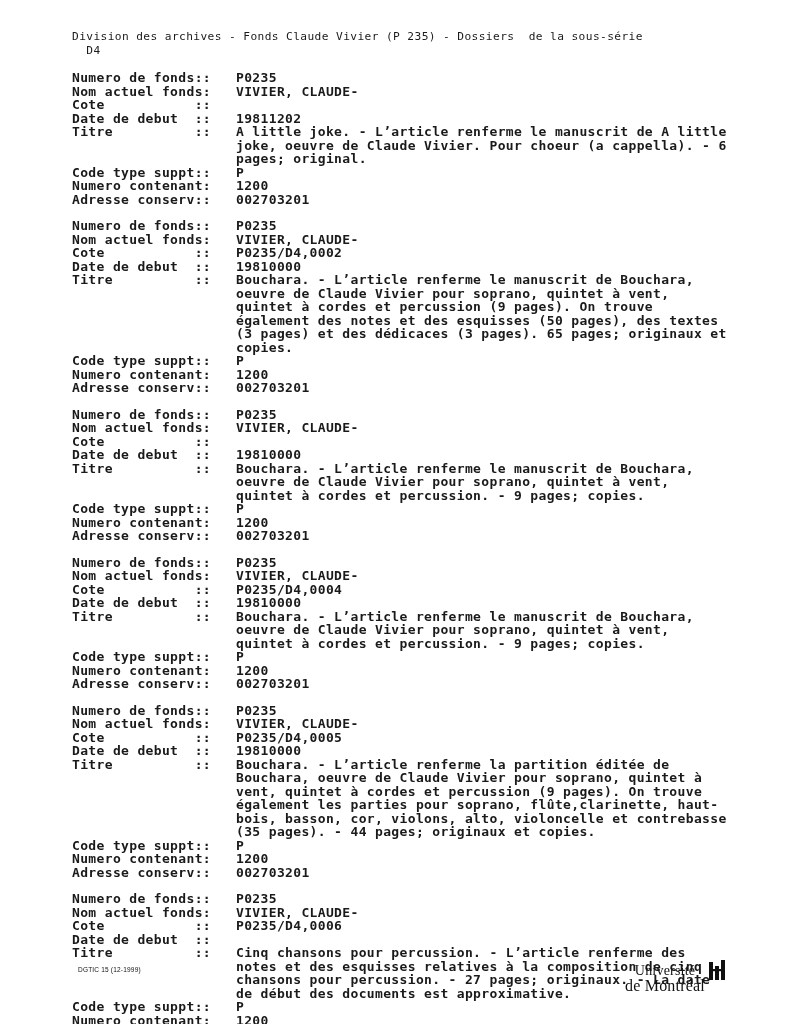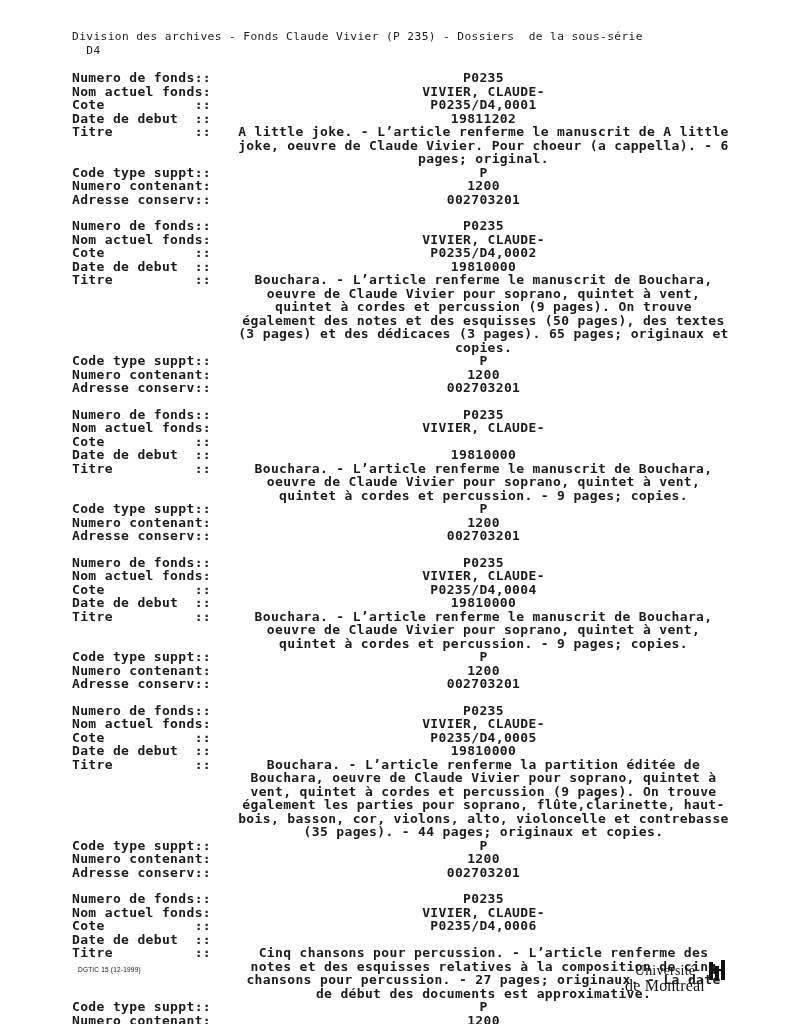--- a/index.html
+++ b/index.html
@@ -43,21 +43,20 @@
   }
   .lbl-col {
     width: 164px;
     flex: 0 0 164px;
     white-space: pre;
   }
   .val-col {
     flex: 1 1 auto;
     white-space: pre-wrap;
     max-width: 500px;
-    text-align: center;
   }
   .footer {
     position: absolute;
     left: 0; top: 0;
     width: 791px;
     height: 1024px;
     pointer-events: none;
   }
   .form-code {
     position: absolute;
@@ -109,21 +108,20 @@
       <div class="field-row">
         <span class="lbl-col">Numero de fonds::</span>
         <span class="val-col">P0235</span>
       </div>
       <div class="field-row">
         <span class="lbl-col">Nom actuel fonds:</span>
         <span class="val-col">VIVIER, CLAUDE-</span>
       </div>
       <div class="field-row">
         <span class="lbl-col">Cote           ::</span>
-        <span class="val-col">P0235/D4,0001</span>
       </div>
       <div class="field-row">
         <span class="lbl-col">Date de debut  ::</span>
         <span class="val-col">19811202</span>
       </div>
       <div class="field-row">
         <span class="lbl-col">Titre          ::</span>
         <span class="val-col">A little joke. - L’article renferme le manuscrit de A little joke, oeuvre de Claude Vivier. Pour choeur (a cappella). - 6 pages; original.</span>
       </div>
       <div class="field-row">

